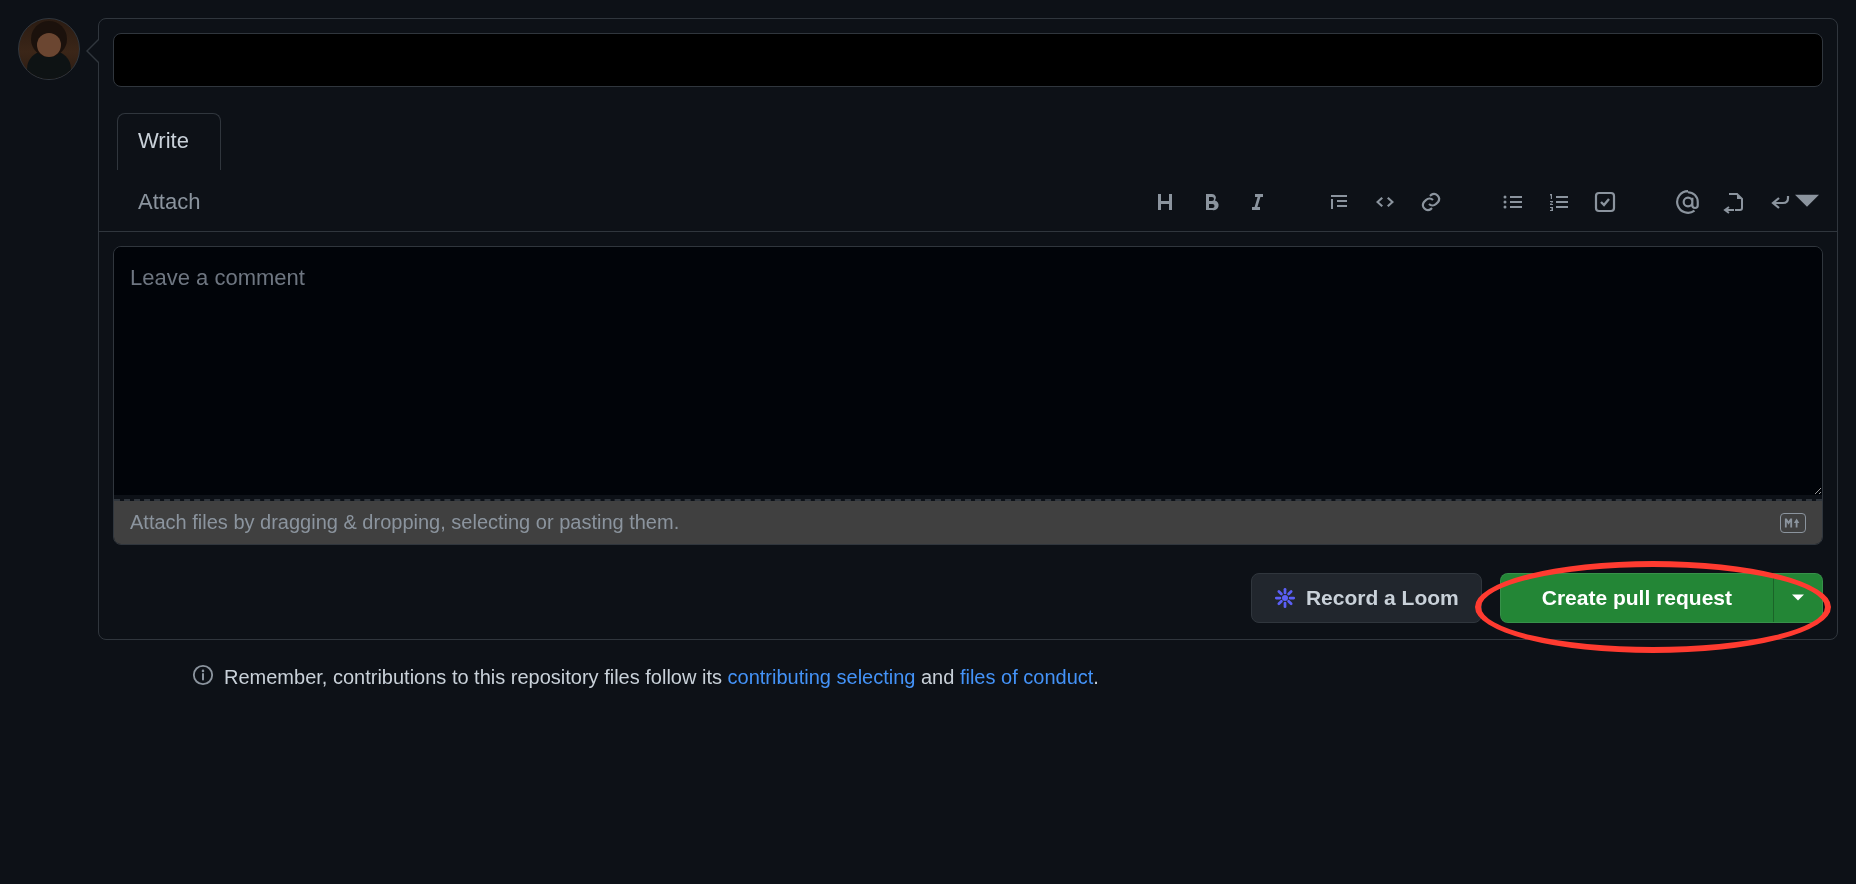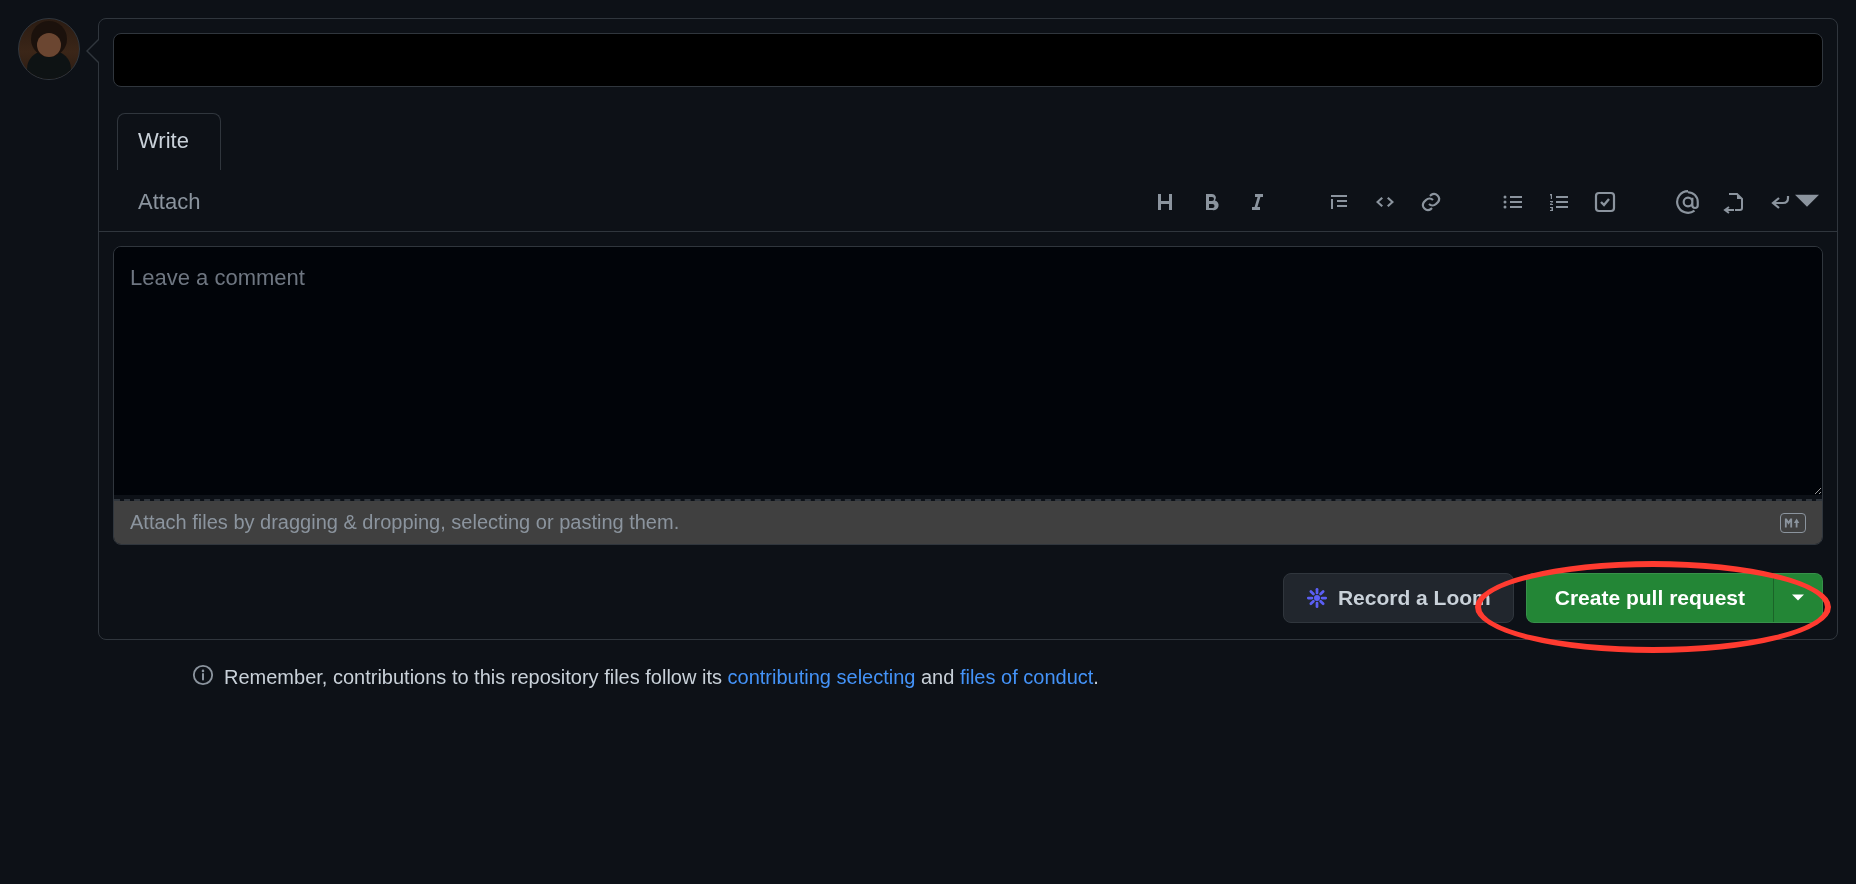--- a/index.html
+++ b/index.html
@@ -41,25 +41,25 @@
   .caret{color:var(--muted);}
   .divider{border-top:1px solid var(--border);}
   .comment-block{padding:14px;}
   .comment-box{border:1px solid var(--border);border-radius:8px;background:var(--panel);overflow:hidden;}
   .textarea{width:100%;height:248px;border:none;outline:none;background:#010409;color:var(--text);font-size:22px;padding:18px 16px;resize:vertical;font-family:inherit;}
   .textarea::placeholder{color:var(--dim);}
   .attach-sep{border-top:2px dashed var(--border);}
   .attach{display:flex;align-items:center;justify-content:space-between;padding:10px 16px;color:var(--muted);font-size:20px;background:#404040;}
   .md-badge{width:26px;height:20px;border:1.5px solid var(--muted);border-radius:4px;display:flex;align-items:center;justify-content:center;}
   .md-badge svg{width:18px;height:12px;fill:var(--muted);}
-  .actions{display:flex;justify-content:flex-end;gap:12px;padding:14px 14px 16px 14px;position:relative;}
+  .actions{display:flex;justify-content:flex-end;gap:18px;padding:14px 14px 16px 14px;position:relative;}
   .btn{display:inline-flex;align-items:center;gap:10px;font-size:21px;font-weight:600;border-radius:8px;padding:12px 22px;cursor:pointer;border:1px solid var(--border);background:#21262d;color:var(--text);}
   .btn .loom-icon{width:22px;height:22px;}
   .btn-split{display:inline-flex;align-items:stretch;border-radius:8px;overflow:hidden;border:1px solid rgba(240,246,252,.1);background:var(--green);}
-  .btn-split button{background:var(--green);color:#fff;border:none;font-size:21px;font-weight:600;padding:12px 28px;cursor:pointer;}
+  .btn-split button{background:var(--green);color:#fff;border:none;font-size:21px;font-weight:600;padding:12px 41px;cursor:pointer;}
   .btn-split .div{width:1px;background:rgba(0,0,0,.25);}
   .btn-split .dd{padding:0 18px;display:flex;align-items:center;}
   .btn-split .dd svg{width:12px;height:12px;fill:#fff;}
   .circle-highlight{position:absolute;right:6px;top:2px;width:356px;height:92px;border:6px solid #ff3b30;border-radius:50%;pointer-events:none;}
   .footer{display:flex;align-items:center;gap:10px;margin:24px 0 0 94px;font-size:20px;color:var(--text);}
   .footer .info-icon{color:var(--muted);}
   .footer a{color:var(--link);text-decoration:none;}
 </style>
 </head>
 <body>

